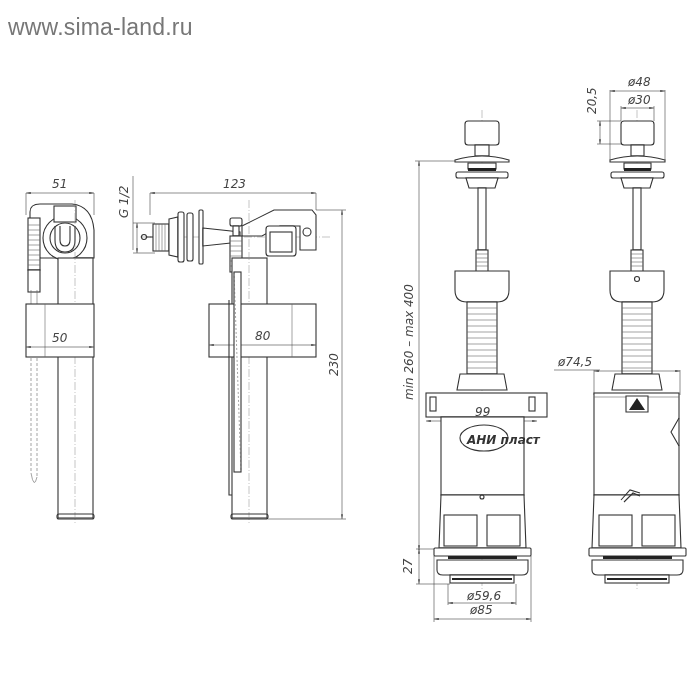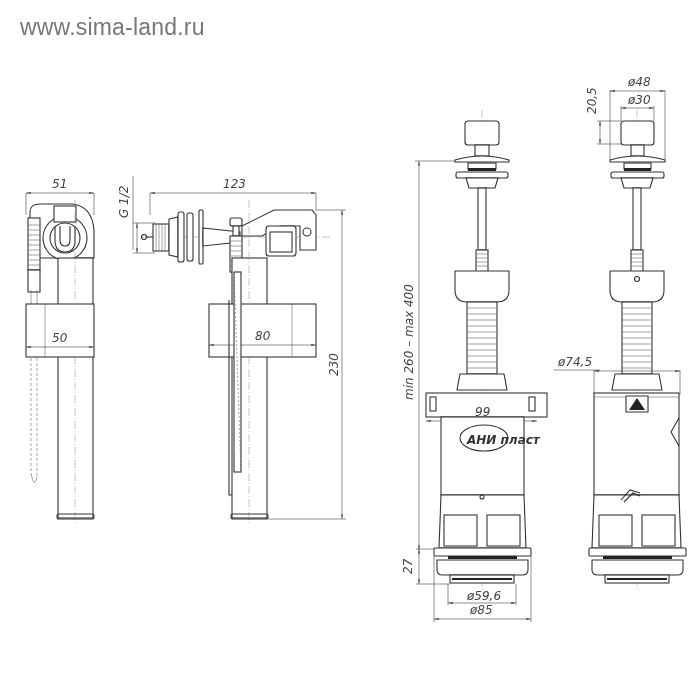--- a/index.html
+++ b/index.html
@@ -1,18 +1,18 @@
 <!DOCTYPE html>
 <html><head>
 <meta charset="utf-8">
 <style>
   html, body { margin: 0; padding: 0; background: #ffffff; }
   body { width: 700px; height: 700px; position: relative; overflow: hidden;
          font-family: "Liberation Sans", sans-serif; }
-  .watermark { position: absolute; left: 20px; top: 14px; font-size: 23px;
+  .watermark { position: absolute; left: 8px; top: 14px; font-size: 23px;
                color: #777777; letter-spacing: 0.2px; }
   svg#drawing { position: absolute; left: 0; top: 0; }
   .ln { stroke: #333; stroke-width: 1.1; fill: none; }
   .lnf { stroke: #333; stroke-width: 1.1; fill: #ffffff; }
   .thin { stroke: #666; stroke-width: 0.6; fill: none; }
   .axis { stroke: #888; stroke-width: 0.5; stroke-dasharray: 8 2 1 2; fill: none; }
   .dim { stroke: #444; stroke-width: 0.6; fill: none; }
   .dimtxt { font-family: "DejaVu Sans", sans-serif; font-style: italic;
             font-size: 12px; fill: #444; }
   .dark { fill: #222; stroke: none; }

